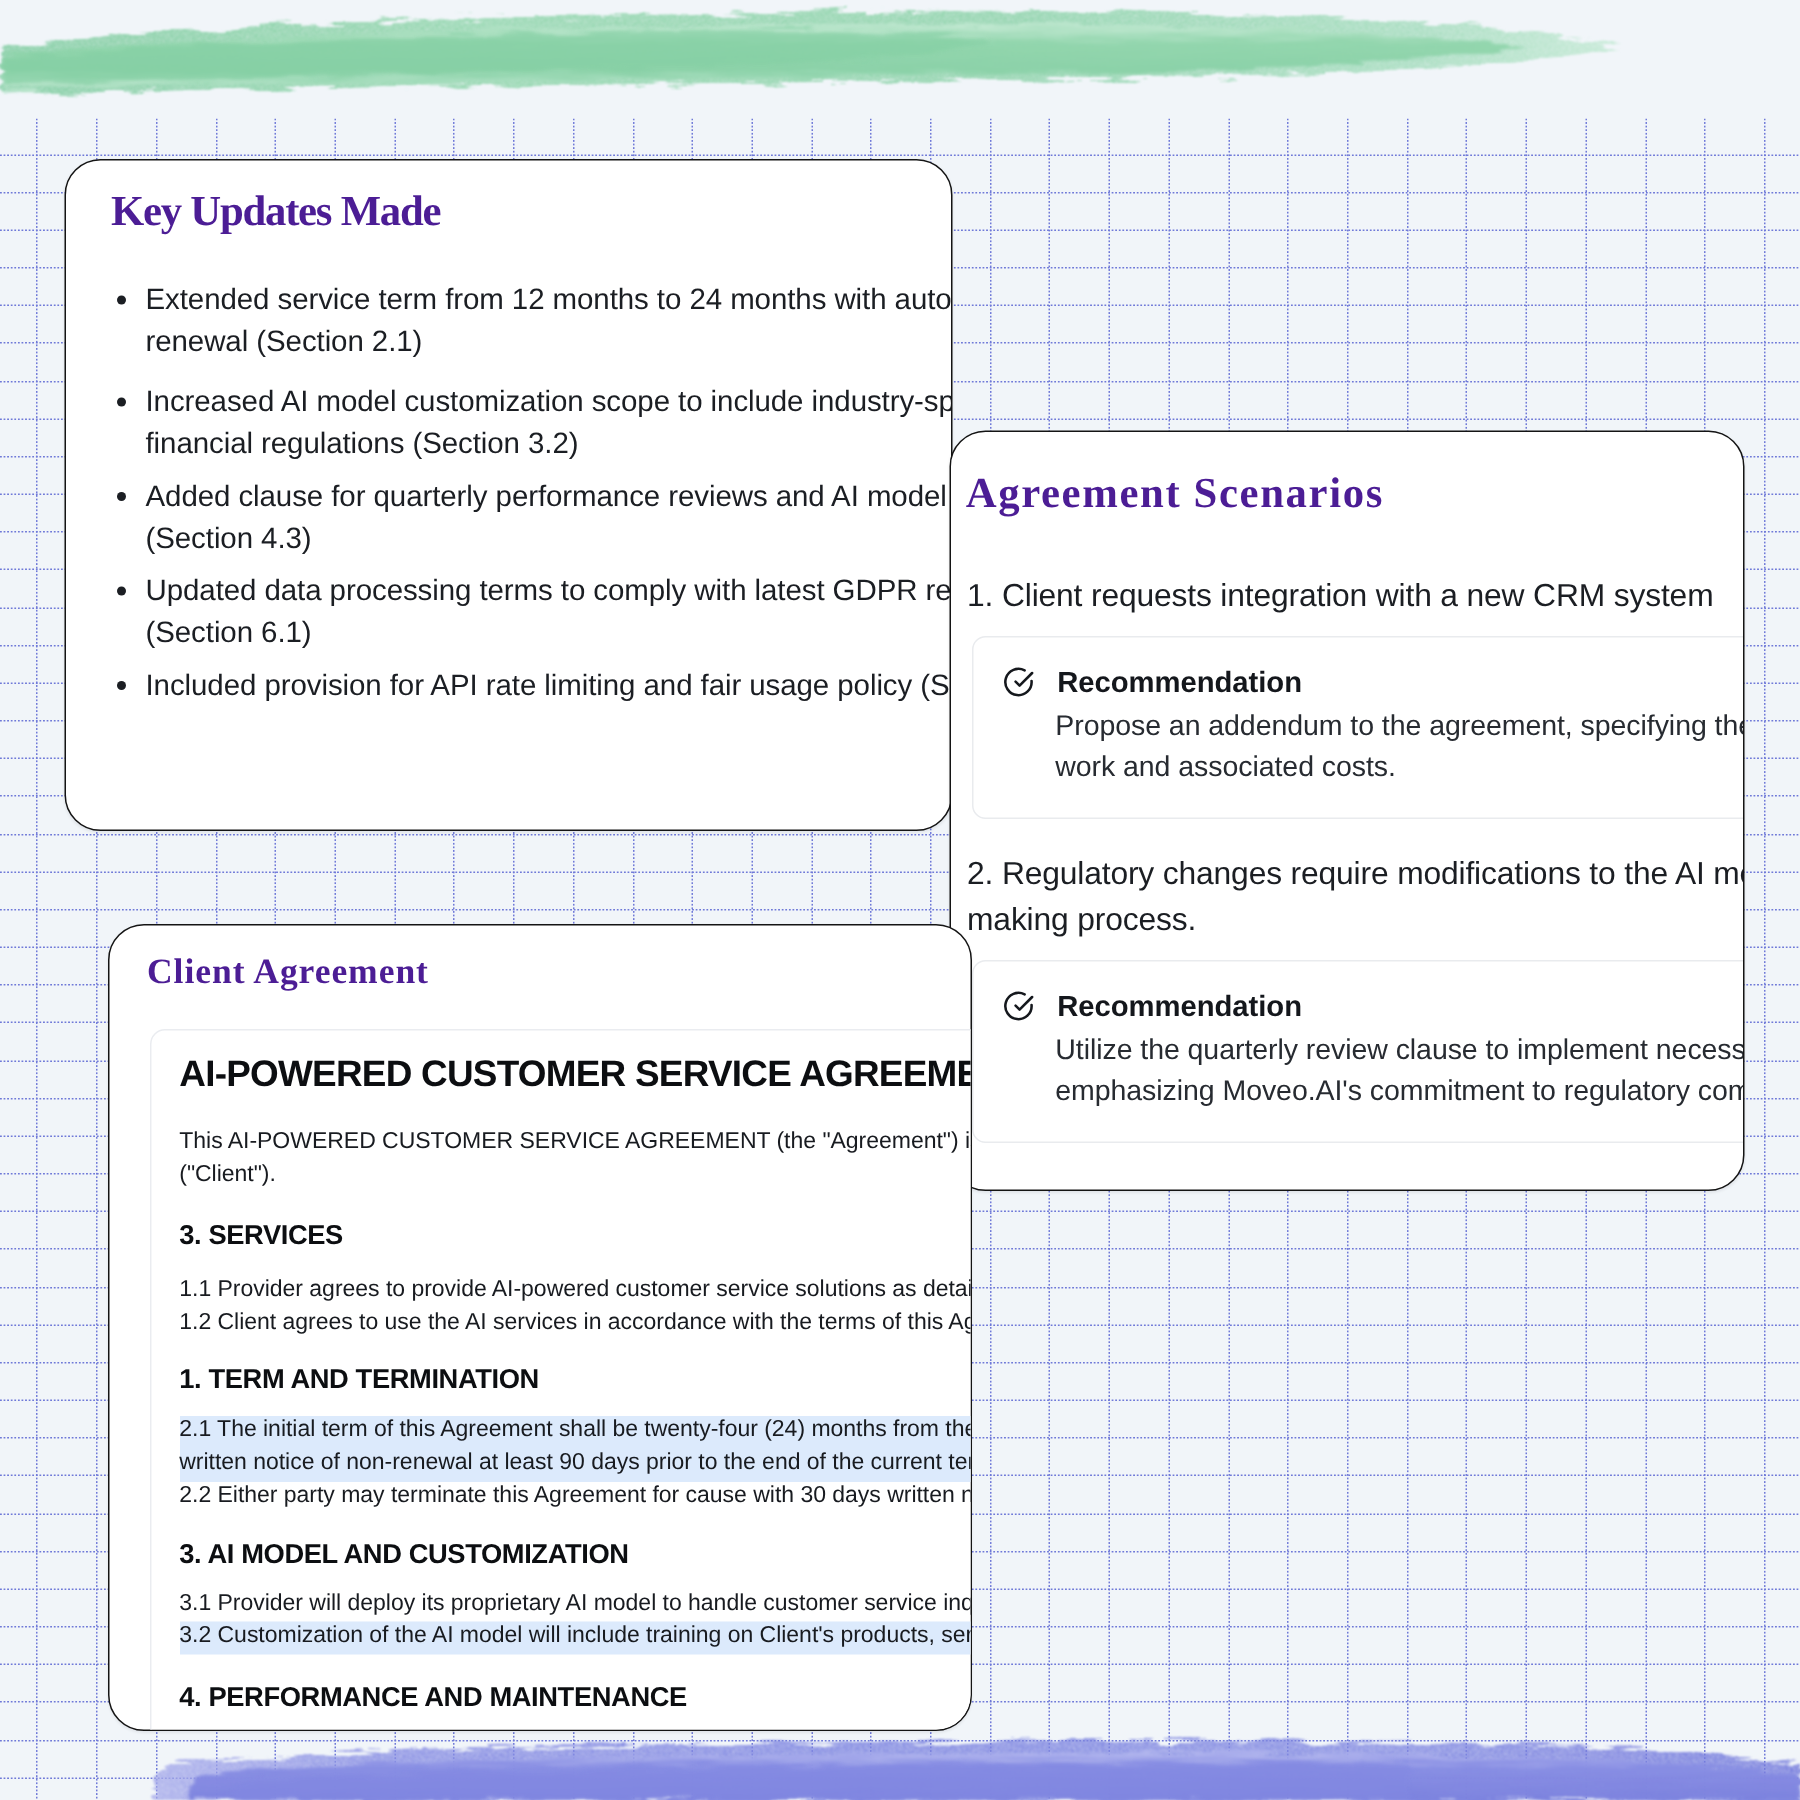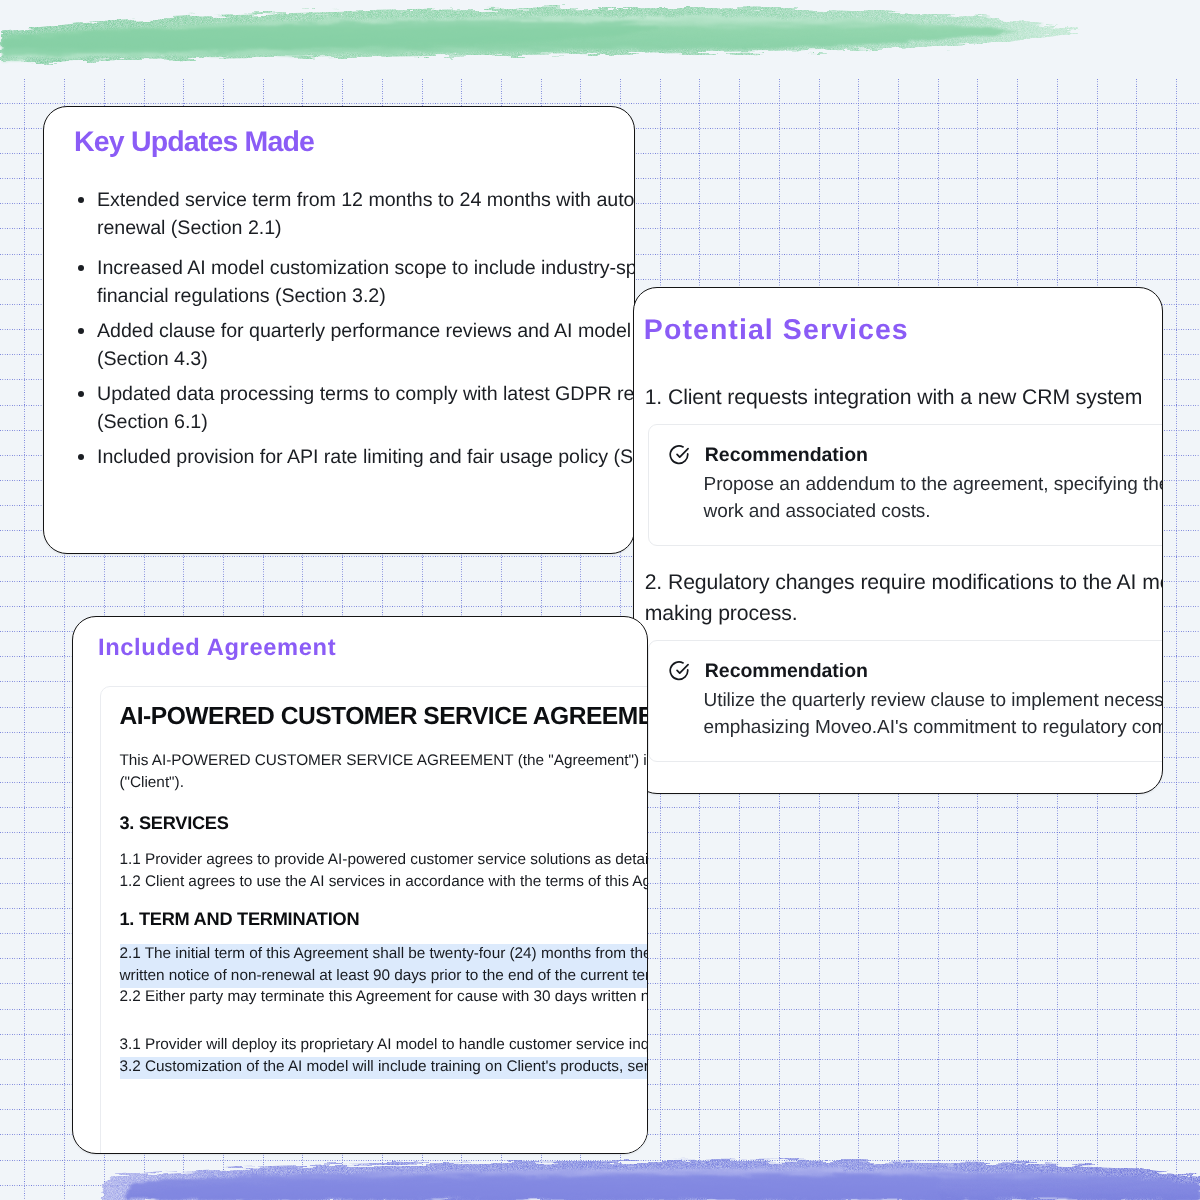--- a/index.html
+++ b/index.html
@@ -17,21 +17,21 @@
         background-image:linear-gradient(to right,#6f79d8 0 1.1px,transparent 1.1px 2.4px);
         background-size:2.4px 1px;}
 
   
   .brush{position:absolute;}
 
   
   .card{position:absolute;background:#ffffff;border:1.6px solid #141414;
         border-radius:24px;overflow:hidden;box-sizing:border-box;
         box-shadow:0 1px 2px rgba(16,20,30,.07);}
-  .card-title{font-weight:700;color:#8b5cf6;letter-spacing:-0.4px;}
+  .card-title{font-weight:700;color:#4c1d95;letter-spacing:-0.4px;font-family:Liberation Serif, serif;}
 
   
   #card-key{left:43px;top:106px;width:592px;height:448px;}
   #card-key .card-title{position:absolute;left:30px;top:18.2px;font-size:28.5px;
                         line-height:34px;letter-spacing:-0.83px;}
   #card-key ul{position:absolute;left:34px;top:79.2px;width:664px;margin:0;padding:0;list-style:none;}
   #card-key li{position:relative;padding-left:19px;font-size:19.65px;line-height:28px;
                color:#1b1e23;margin:0 0 7px 0;letter-spacing:-0.05px;}
   #card-key li:first-child{margin-bottom:12px;}
   #card-key li:before{content:"";position:absolute;left:0.2px;top:11px;width:6.2px;height:6.2px;
@@ -235,21 +235,21 @@
   <ul>
     <li>Extended service term from 12 months to 24 months with automatic renewal (Section 2.1)</li>
     <li>Increased AI model customization scope to include industry-specific financial regulations (Section 3.2)</li>
     <li>Added clause for quarterly performance reviews and AI model updates (Section 4.3)</li>
     <li>Updated data processing terms to comply with latest GDPR requirements (Section 6.1)</li>
     <li>Included provision for API rate limiting and fair usage policy (Section 7.2)</li>
   </ul>
 </div>
 
 <div class="card" id="card-scen">
-  <div class="card-title">Potential Services</div>
+  <div class="card-title">Agreement Scenarios</div>
 
   <div class="scen" style="top:93.9px">1. Client requests integration with a new CRM system</div>
   <div class="recbox" style="top:136px;height:122px">
     <div class="rechead">
       <span class="ico">
           <svg width="21.5" height="21.5" viewBox="0 0 24 24" fill="none" stroke="#15181d" stroke-width="1.95" stroke-linecap="round" stroke-linejoin="round">
             <path d="M21.38 11.1A10 10 0 1 1 16.1 3.09"></path>
             <path d="m9.2 11.6 3.05 3.05L21.8 5.05"></path>
           </svg>
         </span>
@@ -267,36 +267,38 @@
             <path d="m9.2 11.6 3.05 3.05L21.8 5.05"></path>
           </svg>
         </span>
       <span class="lbl">Recommendation</span>
     </div>
     <div class="recbody">Utilize the quarterly review clause to implement necessary changes, emphasizing Moveo.AI's commitment to regulatory compliance.</div>
   </div>
 </div>
 
 <div class="card" id="card-agree">
-  <div class="card-title">Included Agreement</div>
+  <div class="card-title">Client Agreement</div>
   <div id="doc">
     <div class="inner" id="doc-inner">
         <h1>AI-POWERED CUSTOMER SERVICE AGREEMENT</h1>
         <div class="sp"></div>
         <p>This AI-POWERED CUSTOMER SERVICE AGREEMENT (the "Agreement") is made between Moveo.AI ("Provider") and Acme Financial Services Inc. ("Client").</p>
         <div style="height:17.4px"></div>
         <h2>3. SERVICES</h2>
         <div style="height:13.7px"></div>
         <p>1.1 Provider agrees to provide AI-powered customer service solutions as detailed in Exhibit A.</p>
         <p>1.2 Client agrees to use the AI services in accordance with the terms of this Agreement.</p>
         <div style="height:14.2px"></div>
         <h2>1. TERM AND TERMINATION</h2>
         <div style="height:11.6px"></div>
         <p><span class="hl">2.1 The initial term of this Agreement shall be twenty-four (24) months from the Effective Date, with automatic renewal unless either party provides written notice of non-renewal at least 90 days prior to the end of the current term.</span></p>
         <p>2.2 Either party may terminate this Agreement for cause with 30 days written notice.</p>
         <div style="height:15.7px"></div>
+        <h2>3. AI MODEL AND CUSTOMIZATION</h2>
         <div style="height:9.5px"></div>
         <p>3.1 Provider will deploy its proprietary AI model to handle customer service inquiries.</p>
         <p><span class="hl">3.2 Customization of the AI model will include training on Client's products, services, and industry-specific financial regulations.</span></p>
         <div style="height:17.4px"></div>
+        <h2>4. PERFORMANCE AND MAINTENANCE</h2>
       </div>
   </div>
 </div>
 
 </body></html>

